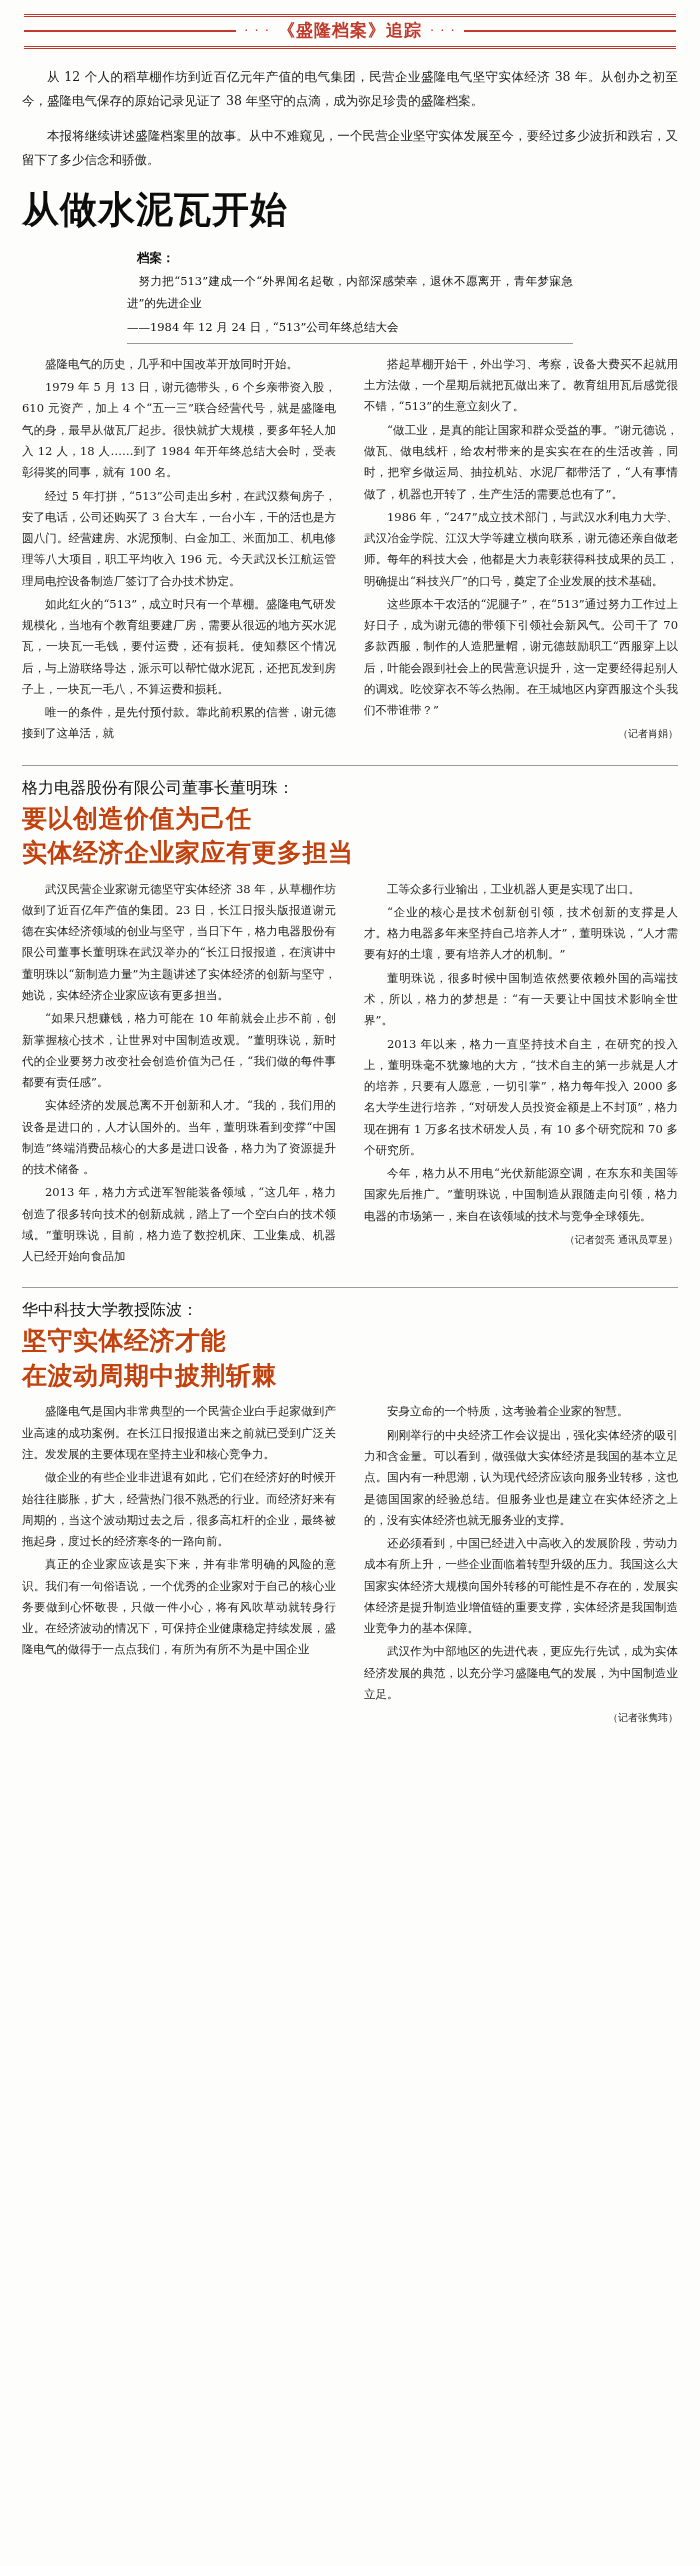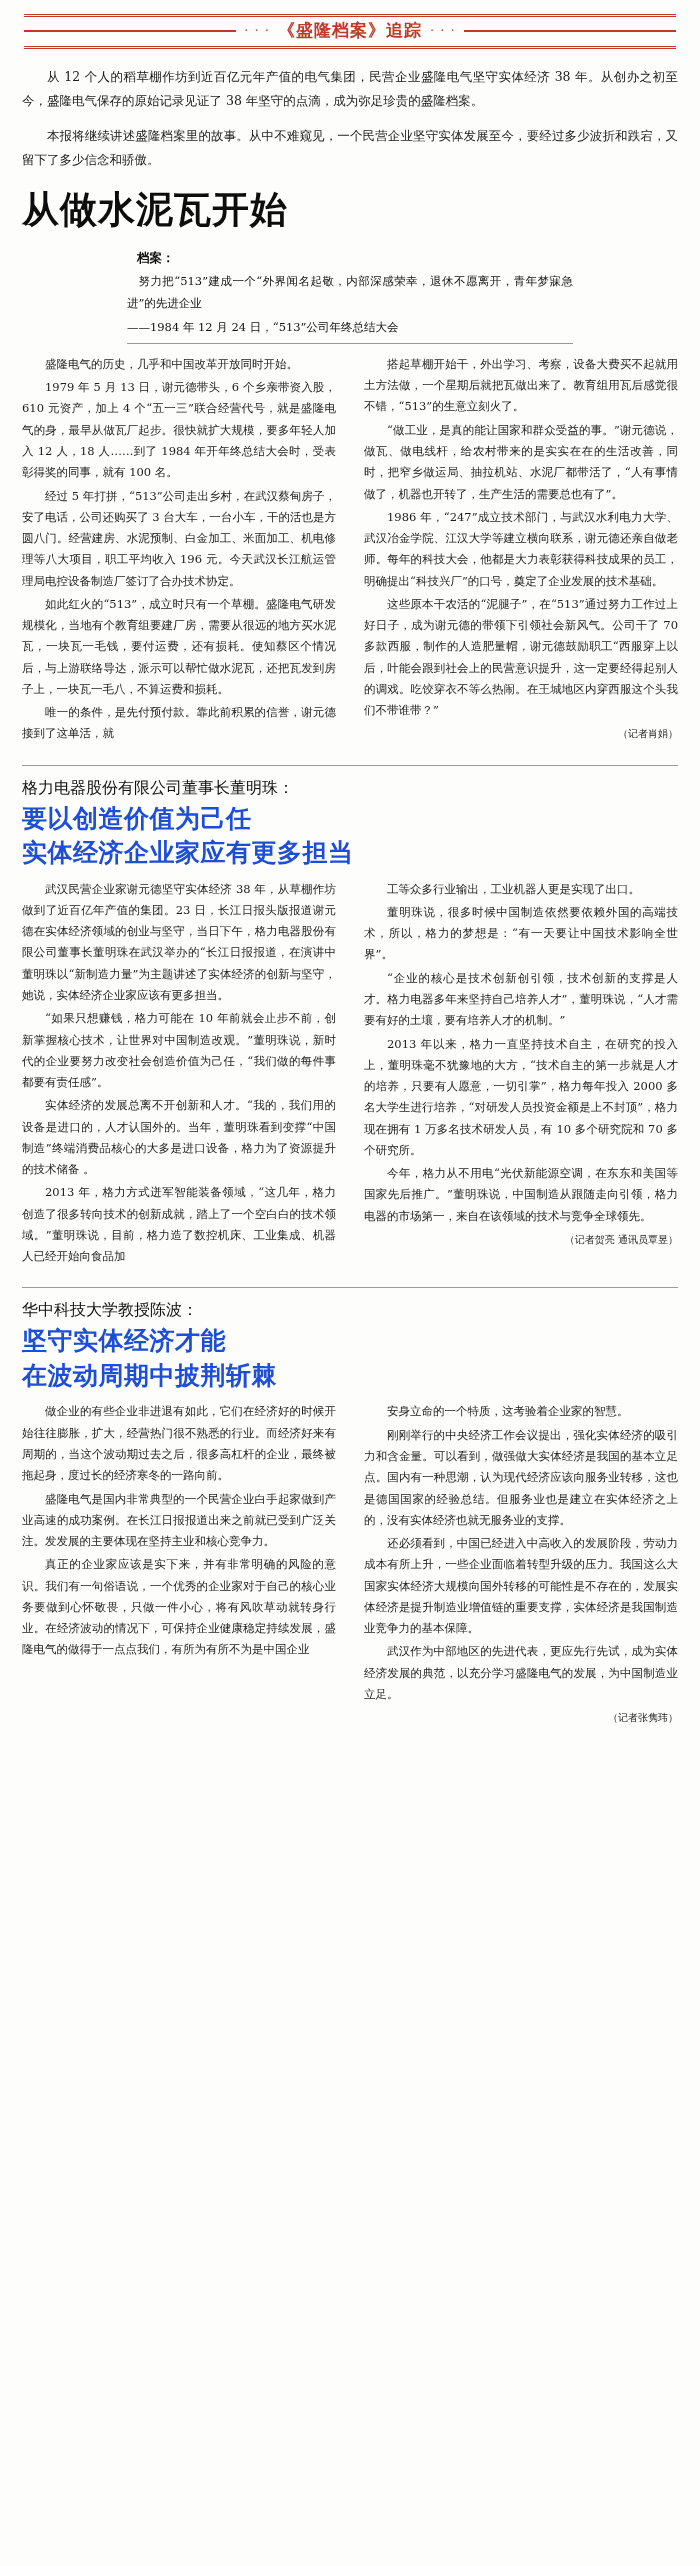--- a/index.html
+++ b/index.html
@@ -86,21 +86,21 @@
     font-size: 16px;
     line-height: 1.5;
     color: #111;
     margin: 6px 0 2px 0;
     font-family: "DejaVu Sans", "Liberation Sans", sans-serif;
   }
   .subhead {
     font-size: 25px;
     font-weight: bold;
     line-height: 1.38;
-    color: #1d4ed8;
+    color: #c2410c;
     margin: 2px 0 8px 0;
     letter-spacing: 0.5px;
   }
   .subhead .l2 { display: block; }
   
   .archive {
     margin: 14px auto 10px auto;
     width: 68%;
     font-size: 11.5px;
     line-height: 1.9;
@@ -217,42 +217,42 @@
 
     <div class="cols">
       <div class="col">
         <p>武汉民营企业家谢元德坚守实体经济 38 年，从草棚作坊做到了近百亿年产值的集团。23 日，长江日报头版报道谢元德在实体经济领域的创业与坚守，当日下午，格力电器股份有限公司董事长董明珠在武汉举办的“长江日报报道，在演讲中董明珠以“新制造力量”为主题讲述了实体经济的创新与坚守，她说，实体经济企业家应该有更多担当。</p>
         <p>“如果只想赚钱，格力可能在 10 年前就会止步不前，创新掌握核心技术，让世界对中国制造改观。”董明珠说，新时代的企业要努力改变社会创造价值为己任，“我们做的每件事都要有责任感”。</p>
         <p>实体经济的发展总离不开创新和人才。“我的，我们用的设备是进口的，人才认国外的。当年，董明珠看到变撑“中国制造”终端消费品核心的大多是进口设备，格力为了资源提升的技术储备 。</p>
         <p>2013 年，格力方式迸军智能装备领域，“这几年，格力创造了很多转向技术的创新成就，踏上了一个空白白的技术领域。”董明珠说，目前，格力造了数控机床、工业集成、机器人已经开始向食品加</p>
       </div>
       <div class="col">
         <p>工等众多行业输出，工业机器人更是实现了出口。</p>
+        <p>“企业的核心是技术创新创引领，技术创新的支撑是人才。格力电器多年来坚持自己培养人才”，董明珠说，“人才需要有好的土壤，要有培养人才的机制。”</p>
         <p>董明珠说，很多时候中国制造依然要依赖外国的高端技术，所以，格力的梦想是：“有一天要让中国技术影响全世界”。</p>
-        <p>“企业的核心是技术创新创引领，技术创新的支撑是人才。格力电器多年来坚持自己培养人才”，董明珠说，“人才需要有好的土壤，要有培养人才的机制。”</p>
         <p>2013 年以来，格力一直坚持技术自主，在研究的投入上，董明珠毫不犹豫地的大方，“技术自主的第一步就是人才的培养，只要有人愿意，一切引掌”，格力每年投入 2000 多名大学生进行培养，“对研发人员投资金额是上不封顶”，格力现在拥有 1 万多名技术研发人员，有 10 多个研究院和 70 多个研究所。</p>
         <p>今年，格力从不用电“光伏新能源空调，在东东和美国等国家先后推广。”董明珠说，中国制造从跟随走向引领，格力电器的市场第一，来自在该领域的技术与竞争全球领先。</p>
         <div class="byline">（记者贺亮 通讯员覃昱）</div>
       </div>
     </div>
   </div>
 
   <div class="divider-strong"></div>
 
   <div class="article">
     <div class="kicker">华中科技大学教授陈波：</div>
     <div class="subhead">
       <span class="l1">坚守实体经济才能</span>
       <span class="l2">在波动周期中披荆斩棘</span>
     </div>
 
     <div class="cols">
       <div class="col">
+        <p>盛隆电气是国内非常典型的一个民营企业白手起家做到产业高速的成功案例。在长江日报报道出来之前就已受到广泛关注。发发展的主要体现在坚持主业和核心竞争力。</p>
         <p>做企业的有些企业非进退有如此，它们在经济好的时候开始往往膨胀，扩大，经营热门很不熟悉的行业。而经济好来有周期的，当这个波动期过去之后，很多高杠杆的企业，最终被拖起身，度过长的经济寒冬的一路向前。</p>
-        <p>盛隆电气是国内非常典型的一个民营企业白手起家做到产业高速的成功案例。在长江日报报道出来之前就已受到广泛关注。发发展的主要体现在坚持主业和核心竞争力。</p>
         <p>真正的企业家应该是实下来，并有非常明确的风险的意识。我们有一句俗语说，一个优秀的企业家对于自己的核心业务要做到心怀敬畏，只做一件小心，将有风吹草动就转身行业。在经济波动的情况下，可保持企业健康稳定持续发展，盛隆电气的做得于一点点我们，有所为有所不为是中国企业</p>
       </div>
       <div class="col">
         <p>安身立命的一个特质，这考验着企业家的智慧。</p>
         <p>刚刚举行的中央经济工作会议提出，强化实体经济的吸引力和含金量。可以看到，做强做大实体经济是我国的基本立足点。国内有一种思潮，认为现代经济应该向服务业转移，这也是德国国家的经验总结。但服务业也是建立在实体经济之上的，没有实体经济也就无服务业的支撑。</p>
         <p>还必须看到，中国已经进入中高收入的发展阶段，劳动力成本有所上升，一些企业面临着转型升级的压力。我国这么大国家实体经济大规模向国外转移的可能性是不存在的，发展实体经济是提升制造业增值链的重要支撑，实体经济是我国制造业竞争力的基本保障。</p>
         <p>武汉作为中部地区的先进代表，更应先行先试，成为实体经济发展的典范，以充分学习盛隆电气的发展，为中国制造业立足。</p>
         <div class="byline">（记者张隽玮）</div>
       </div>
     </div>

